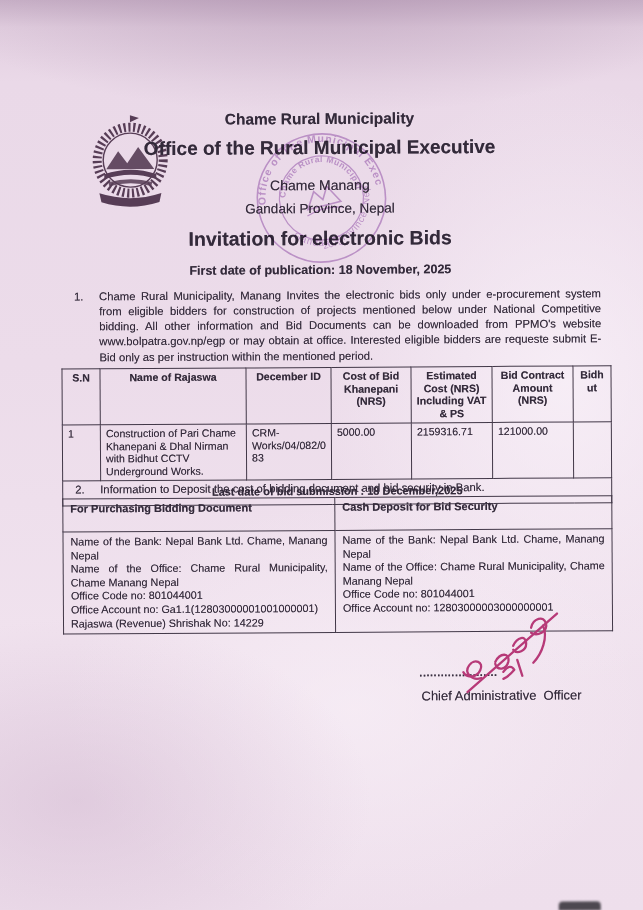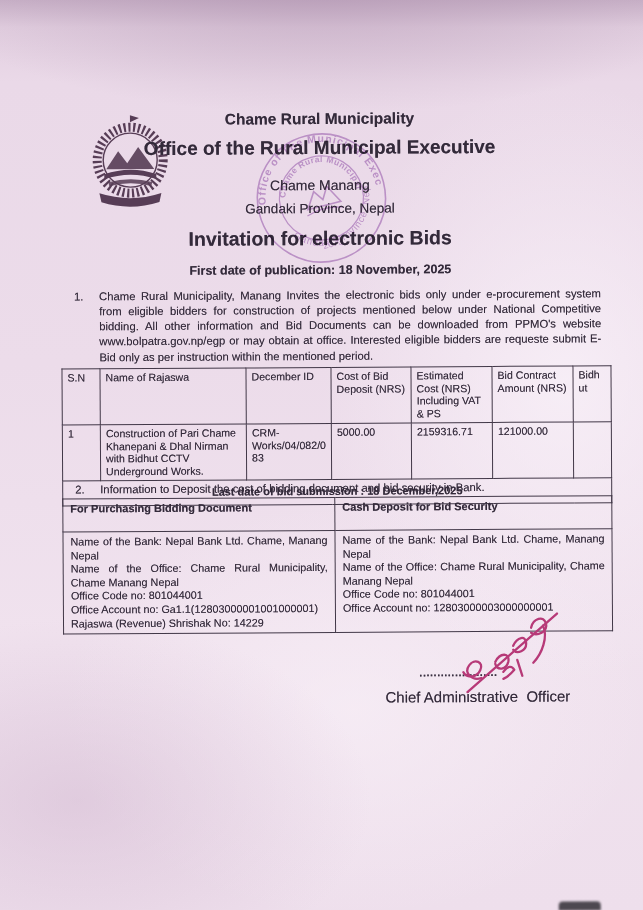--- a/index.html
+++ b/index.html
@@ -27,32 +27,32 @@
   .h-addr2{top:201px;font-size:13.5px;}
   .h-title{top:227px;font-size:19.5px;}
   .h-pub{top:263px;font-size:12.5px;}
   .para{left:75px;top:288px;width:527px;display:flex;font-size:11.3px;line-height:1.34;}
   .para .num{width:25px;flex:none;}
   .para .txt{flex:1;text-align:justify;}
   .link{}
   table{border-collapse:collapse;table-layout:fixed;}
   .t1{left:62px;top:367px;width:549px;font-size:10.6px;}
   .t1 th,.t1 td{border:1.1px solid #423848;padding:2px 5px;vertical-align:top;text-align:left;line-height:1.2;overflow-wrap:anywhere;}
-  .t1 th{font-weight:normal;height:42px;}
+  .t1 th{font-weight:bold;height:42px;text-align:center;}
   .t1 td{height:42px;}
   .t1 .lastrow td{height:20px;text-align:center;font-weight:bold;font-size:11px;vertical-align:middle;}
   .item2{left:75px;top:482px;width:527px;display:flex;font-size:11.3px;}
   .item2 .num{width:25px;flex:none;}
   .t2{left:62px;top:497px;width:549px;font-size:10.8px;}
   .t2 th,.t2 td{border:1.1px solid #423848;padding:3px 7px;vertical-align:top;text-align:left;line-height:1.26;}
   .t2 th{font-weight:bold;height:26px;font-size:11px;}
   .t2 td{height:76px;}
   .t2 td .ln{text-align:justify;}
   .dots{left:418px;top:667px;font-size:11px;font-weight:bold;letter-spacing:.5px;color:#3a3142;}
-  .sig-title{left:384px;top:689px;font-size:15px;white-space:pre;}
+  .sig-title{left:420px;top:689px;font-size:13px;white-space:pre;}
   .emblem{left:82px;top:107px;width:100px;height:102px;color:#4a3049;opacity:.92;}
   .stamp{left:249px;top:124px;width:148px;height:148px;color:#9a5fae;opacity:.6;mix-blend-mode:multiply;transform:rotate(-14deg);}
   .sig{left:450px;top:599px;width:118px;height:108px;color:#b73a78;}
   .edge-mark{left:556px;top:903px;width:42px;height:9px;background:#4d4850;border-radius:4px 4px 0 0;filter:blur(1px);}
 </style>
 </head>
 <body>
 
 <div class="page">
   <div class="sheet">
@@ -109,21 +109,21 @@
         <col style="width:80px">
           <col style="width:81px">
           <col style="width:81px">
           <col style="width:38px">
       </colgroup>
       <tbody>
           <tr>
         <th>S.N</th>
         <th>Name of Rajaswa</th>
         <th>December ID</th>
-        <th>Cost of Bid Deposit (NRS)</th>
+        <th>Cost of Bid Khanepani (NRS)</th>
         <th>Estimated Cost (NRS) Including VAT &amp; PS</th>
         <th>Bid Contract Amount (NRS)</th>
         <th>Bidhut</th>
       </tr>
       <tr>
         <td>1</td>
         <td>Construction of Pari Chame Khanepani &amp; Dhal Nirman with Bidhut CCTV Underground Works.</td>
         <td>CRM-Works/04/082/083</td>
         <td>5000.00</td>
         <td>2159316.71</td>

